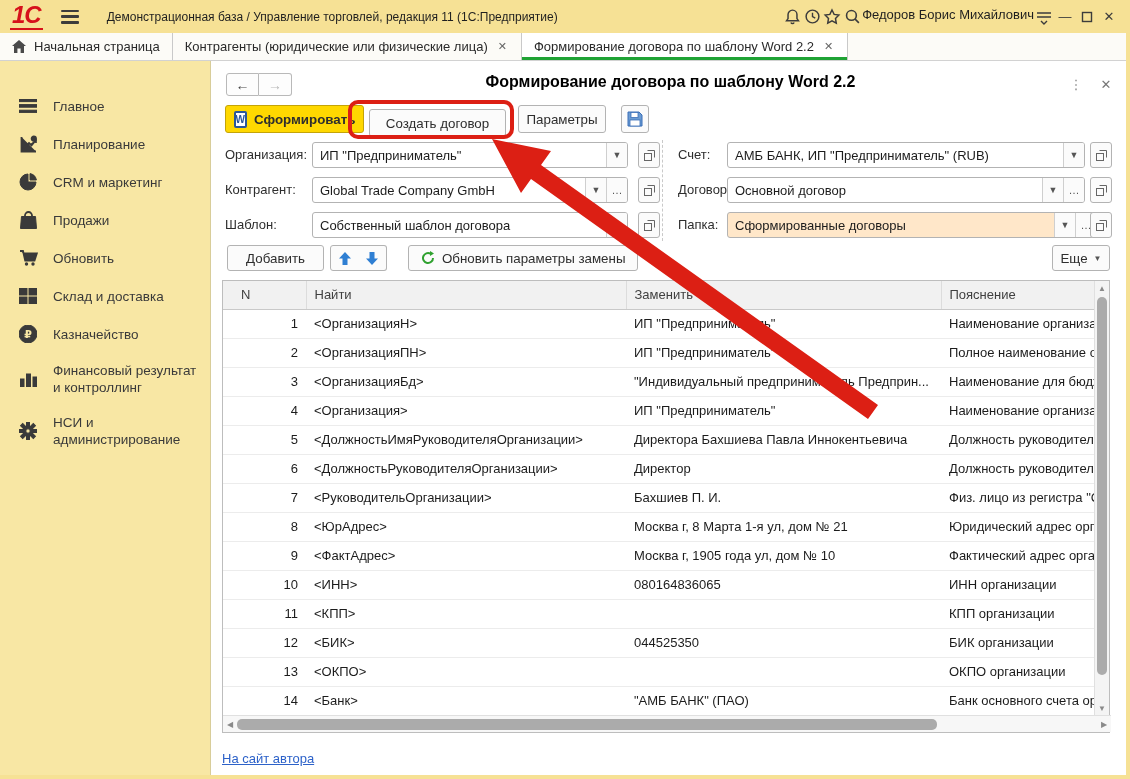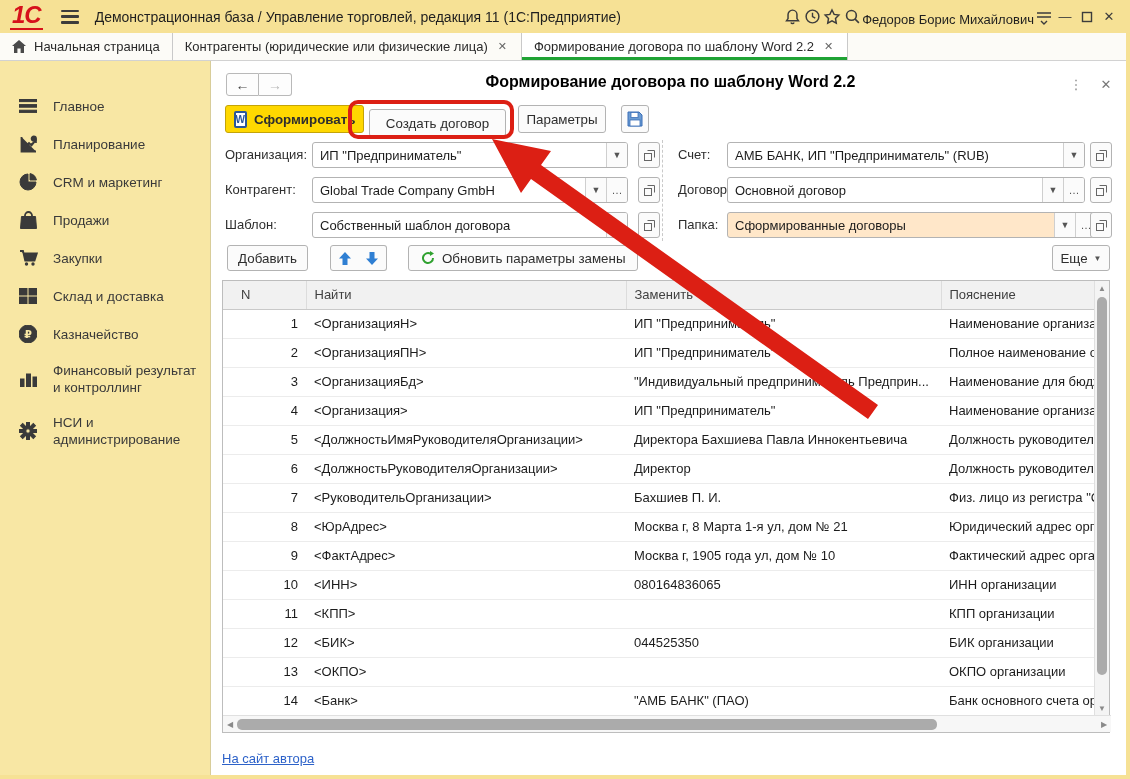--- a/index.html
+++ b/index.html
@@ -14,22 +14,22 @@
   }
   *{margin:0;padding:0;box-sizing:border-box}
   body{font-family:"Liberation Sans",sans-serif;font-size:13px;color:#2e2e2e;background:#fff;width:1130px;height:779px;position:relative;overflow:hidden}
   .abs{position:absolute}
 
   
   .titlebar{position:absolute;left:0;top:0;width:1130px;height:33px;background:var(--c-titlebar);display:flex;align-items:center;padding:0 10px;gap:8px}
   .logo1c{font-weight:bold;font-style:italic;font-size:24px;color:#d6121b;line-height:1;border-bottom:2px solid #d6121b;padding:0 2px 1px 2px;letter-spacing:-1px}
   .hamb{width:18px;height:14px;display:flex;flex-direction:column;justify-content:space-between;margin:0 8px 0 10px;cursor:pointer}
   .hamb i{display:block;height:2.5px;background:#3c3c3c;border-radius:1px}
-  .tb-title{font-size:14px;color:#1f1f1f;margin-left:0;white-space:nowrap}
-  .tb-right{margin-left:auto;display:flex;align-items:flex-end;}
+  .tb-title{font-size:12px;color:#1f1f1f;margin-left:12px;white-space:nowrap}
+  .tb-right{margin-left:auto;display:flex;align-items:flex-start;}
   .tb-ic{width:20px;height:20px;display:flex;align-items:center;justify-content:center;cursor:pointer}
   .tb-user{font-size:13px;color:#1f1f1f;white-space:nowrap}
   .winbtn{width:22px;height:20px;display:flex;align-items:center;justify-content:center;cursor:pointer;color:#3c3c3c;font-size:13px}
 
   
   .tabbar{position:absolute;left:0;top:33px;width:1130px;height:28px;background:#fcfbf7;border-bottom:1px solid #d2d2d2;display:flex}
   .tab{display:flex;align-items:center;gap:8px;padding:0 12px;border-right:1px solid #c9c9c9;position:relative;cursor:pointer;white-space:nowrap;color:#2a2a2a}
   .tab.active{background:#fff}
   .tab.active::after{content:"";position:absolute;left:0;right:0;bottom:0;height:3px;background:var(--c-green)}
   .tab .x{color:#666;font-size:11px;padding:2px;cursor:pointer}
@@ -204,21 +204,21 @@
     <span>Продажи</span>
   </div>
   <div class="sb-item">
     <span class="ic">
         <svg width="19" height="18" viewBox="0 0 19 18" fill="none" stroke-width="1.8">
           <path d="M1 2 H4 L6.2 11.5 H15.5 L17.8 4.5 H5"></path>
           <circle cx="7.5" cy="15" r="1.7" stroke="none" class="fillme"></circle>
           <circle cx="14" cy="15" r="1.7" stroke="none" class="fillme"></circle>
         </svg>
       </span>
-    <span>Закупки</span>
+    <span>Обновить</span>
   </div>
   <div class="sb-item">
     <span class="ic">
         <svg width="18" height="16" viewBox="0 0 18 16">
           <rect x="0" y="0" width="8" height="7"></rect>
           <rect x="10" y="0" width="8" height="7"></rect>
           <rect x="0" y="9" width="8" height="7"></rect>
           <rect x="10" y="9" width="8" height="7"></rect>
         </svg>
       </span>
@@ -360,21 +360,21 @@
     <span class="fbtn">▼</span>
     <span class="fbtn" style="font-size:11px">…</span>
   </div>
   <span class="openbtn" style="left:879px;top:151px">
     <svg width="11" height="11" viewBox="0 0 11 11" fill="none" stroke="#666">
         <rect x="0.5" y="3.5" width="7" height="7"></rect>
         <path d="M3.5 0.5 H10.5 V7.5"></path>
       </svg>
   </span>
 
-  <button class="btn abs" style="left:16px;top:184px;width:81px;height:26px">
+  <button class="btn abs" style="left:16px;top:184px;width:97px;height:26px">
     <span>Добавить</span>
   </button>
   <span class="updownbtn abs" style="left:119px;top:184px;border-radius:3px 0 0 3px">
     <svg width="12" height="13" viewBox="0 0 12 13">
         <path d="M6 0 L12 6.5 H8.5 V13 H3.5 V6.5 H0 Z" fill="#2f7fd3"></path>
       </svg>
   </span>
   <span class="updownbtn abs" style="left:147px;top:184px;border-radius:0 3px 3px 0;border-left:none">
     <svg width="12" height="13" viewBox="0 0 12 13">
         <path d="M6 13 L0 6.5 H3.5 V0 H8.5 V6.5 H12 Z" fill="#2f7fd3"></path>

